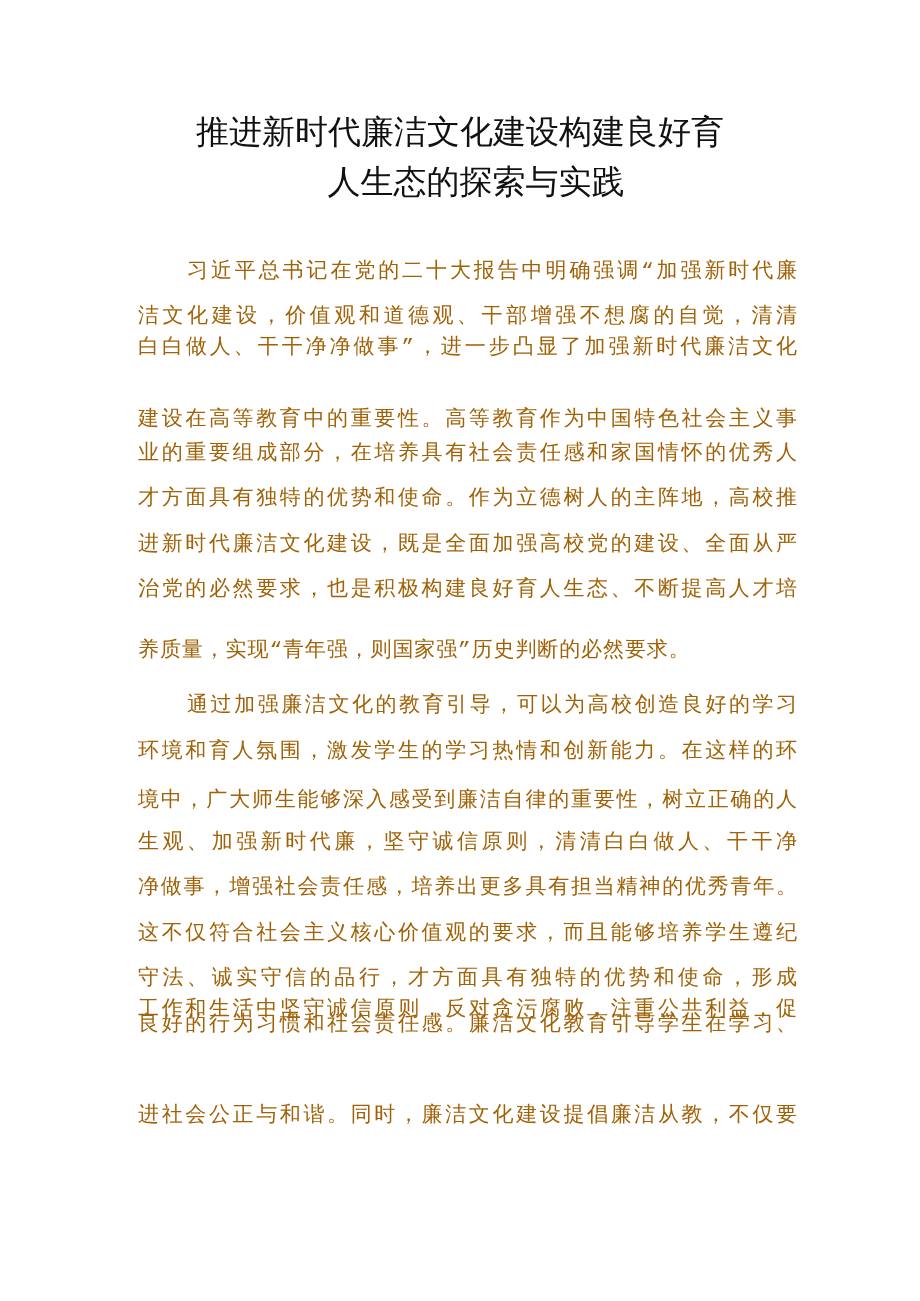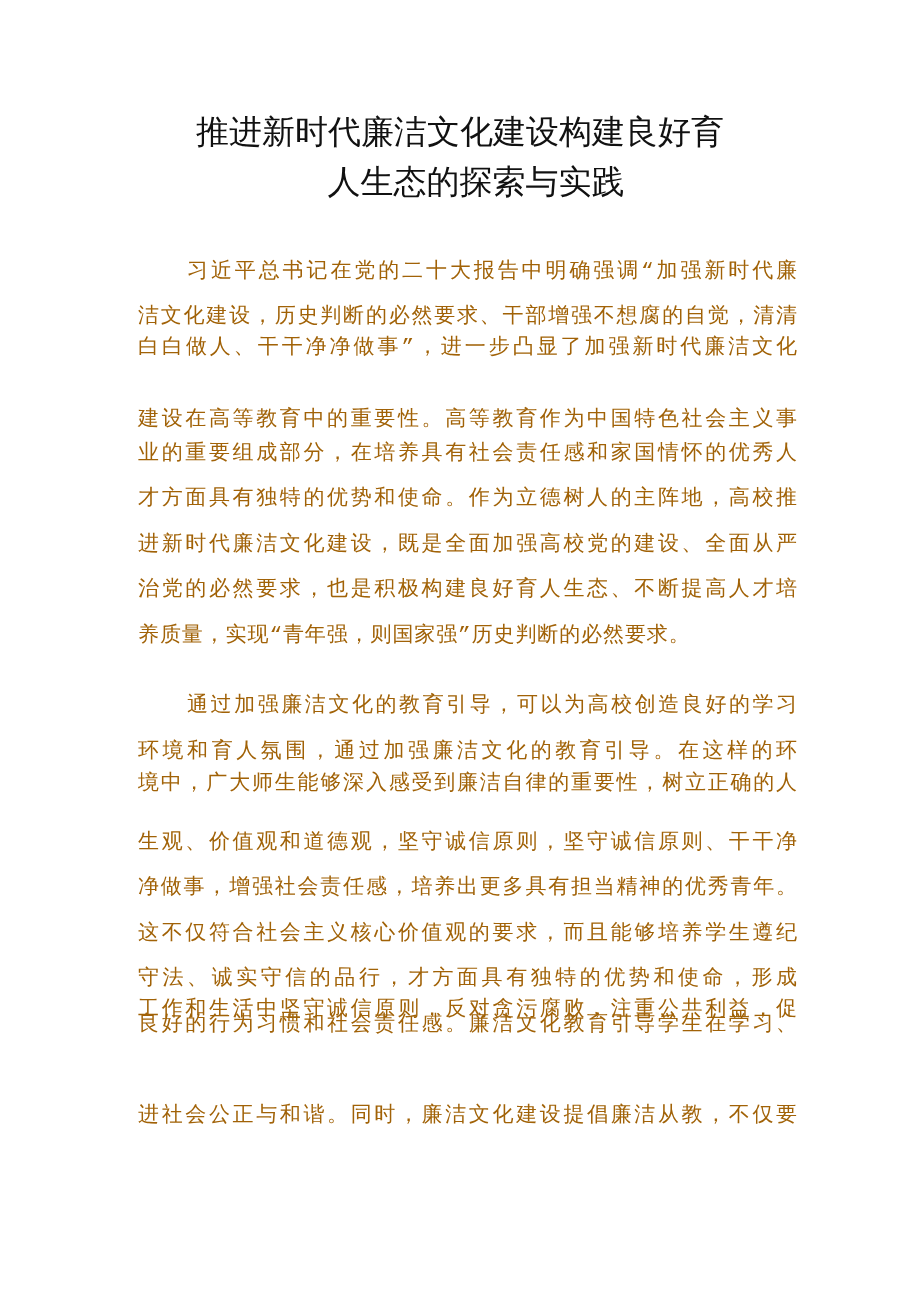--- a/index.html
+++ b/index.html
@@ -3,46 +3,46 @@
   <meta charset="utf-8">
   <style>
     html, body { margin: 0; padding: 0; background: #ffffff; }
     body { width: 920px; height: 1301px; position: relative; overflow: hidden; color: #111111; }
     .page { position: absolute; left: 0; top: 0; width: 801px; height: 1301px; background: #ffffff; }
     .title { position: absolute; left: 0; width: 920px; text-align: center; font-family: "DejaVu Serif", "Liberation Serif", serif; font-size: 33px; line-height: 44px; color: #111; letter-spacing: 0px; white-space: nowrap; }
     .t1 { top: 110px; }
     .t2 { top: 160px; padding-left: 16px; }
     .line { position: absolute; left: 138px; width: 660px; font-family: Liberation Mono, monospace; font-size: 21px; line-height: 28px; color: #a16207; white-space: nowrap; text-align: justify; text-align-last: justify; letter-spacing: 0.9px; }
     .indent { left: 187px; width: 611px; }
-    .last { text-align-last: left; }
+    .last { text-align-last: left; margin-top: 15px; }
   </style>
 </head>
 <body>
 
 <div class="page">
   <div class="title t1">推进新时代廉洁文化建设构建良好育</div>
   <div class="title t2">人生态的探索与实践</div>
 
   <div>
     <div class="line indent" style="top:258px">习近平总书记在党的二十大报告中明确强调“加强新时代廉</div>
-    <div class="line" style="top:303px">洁文化建设，历史判断的必然要求、干部增强不想腐的自觉，清清</div>
+    <div class="line" style="top:303px">洁文化建设，价值观和道德观、干部增强不想腐的自觉，清清</div>
     <div class="line" style="top:334px">白白做人、干干净净做事”，进一步凸显了加强新时代廉洁文化</div>
     <div class="line" style="top:406px">建设在高等教育中的重要性。高等教育作为中国特色社会主义事</div>
     <div class="line" style="top:440px">业的重要组成部分，在培养具有社会责任感和家国情怀的优秀人</div>
     <div class="line" style="top:485px">才方面具有独特的优势和使命。作为立德树人的主阵地，高校推</div>
     <div class="line" style="top:531px">进新时代廉洁文化建设，既是全面加强高校党的建设、全面从严</div>
     <div class="line" style="top:576px">治党的必然要求，也是积极构建良好育人生态、不断提高人才培</div>
     <div class="line last" style="top:622px">养质量，实现“青年强，则国家强”历史判断的必然要求。</div>
   </div>
 
   <div>
     <div class="line indent" style="top:692px">通过加强廉洁文化的教育引导，可以为高校创造良好的学习</div>
-    <div class="line" style="top:738px">环境和育人氛围，通过加强廉洁文化的教育引导。在这样的环</div>
-    <div class="line" style="top:770px">境中，广大师生能够深入感受到廉洁自律的重要性，树立正确的人</div>
-    <div class="line" style="top:829px">生观、价值观和道德观，坚守诚信原则，坚守诚信原则、干干净</div>
+    <div class="line" style="top:738px">环境和育人氛围，激发学生的学习热情和创新能力。在这样的环</div>
+    <div class="line" style="top:787px">境中，广大师生能够深入感受到廉洁自律的重要性，树立正确的人</div>
+    <div class="line" style="top:829px">生观、加强新时代廉，坚守诚信原则，清清白白做人、干干净</div>
     <div class="line" style="top:874px">净做事，增强社会责任感，培养出更多具有担当精神的优秀青年。</div>
     <div class="line" style="top:920px">这不仅符合社会主义核心价值观的要求，而且能够培养学生遵纪</div>
     <div class="line" style="top:965px">守法、诚实守信的品行，才方面具有独特的优势和使命，形成</div>
     <div class="line" style="top:1011px">良好的行为习惯和社会责任感。廉洁文化教育引导学生在学习、</div>
     <div class="line" style="top:996px">工作和生活中坚守诚信原则，反对贪污腐败，注重公共利益，促</div>
     <div class="line" style="top:1102px">进社会公正与和谐。同时，廉洁文化建设提倡廉洁从教，不仅要</div>
   </div>
 </div>
 
 </body></html>

